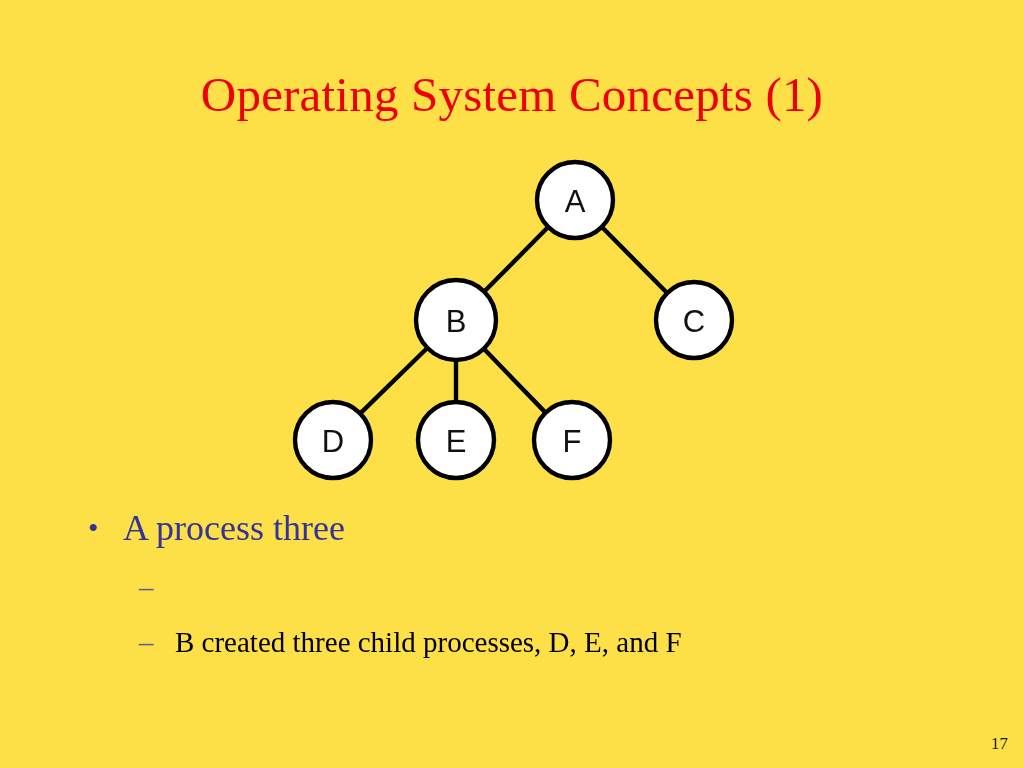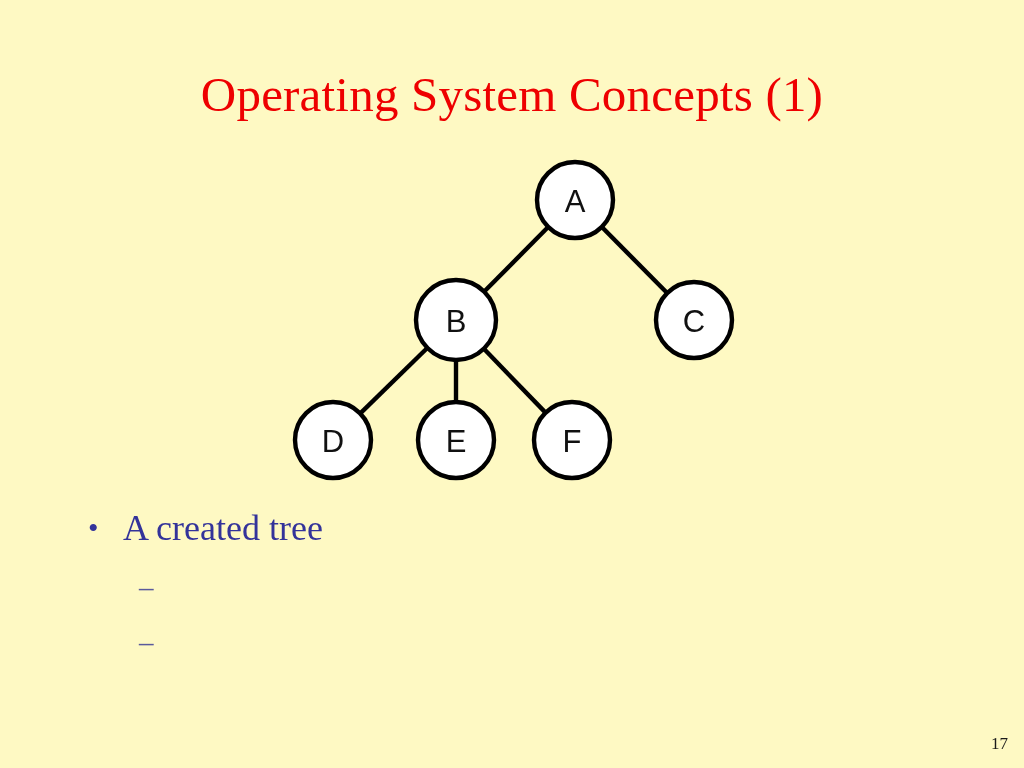--- a/index.html
+++ b/index.html
@@ -13,21 +13,21 @@
     height: 768px;
     position: relative;
     overflow: hidden;
     font-family: "Liberation Serif", "DejaVu Serif", serif;
     -webkit-font-smoothing: antialiased;
   }
 
   .slide {
     position: absolute;
     inset: 0;
-    background: #fef9c3;
+    background: #fde047;
   }
 
   
   .slide-title {
     position: absolute;
     left: 0;
     top: 33px;
     width: 1024px;
     text-align: center;
     color: #ee0000;
@@ -167,28 +167,29 @@
             <text x="302" y="296" class="node-label">F</text>
           </g>
         </g>
     </svg>
   </div>
 
   <div class="bullet-list">
 
     <div class="bullet-l1">
       <span class="marker">•</span>
-      <span class="text">A created tree</span>
+      <span class="text">A process three</span>
     </div>
 
     <div class="bullet-l2 first">
       <span class="marker">–</span>
     </div>
 
     <div class="bullet-l2 second">
       <span class="marker">–</span>
+      <span class="text">B created three child processes, D, E, and F</span>
     </div>
 
   </div>
 
   <div class="page-number">17</div>
 
 </div>
 
 </body></html>

